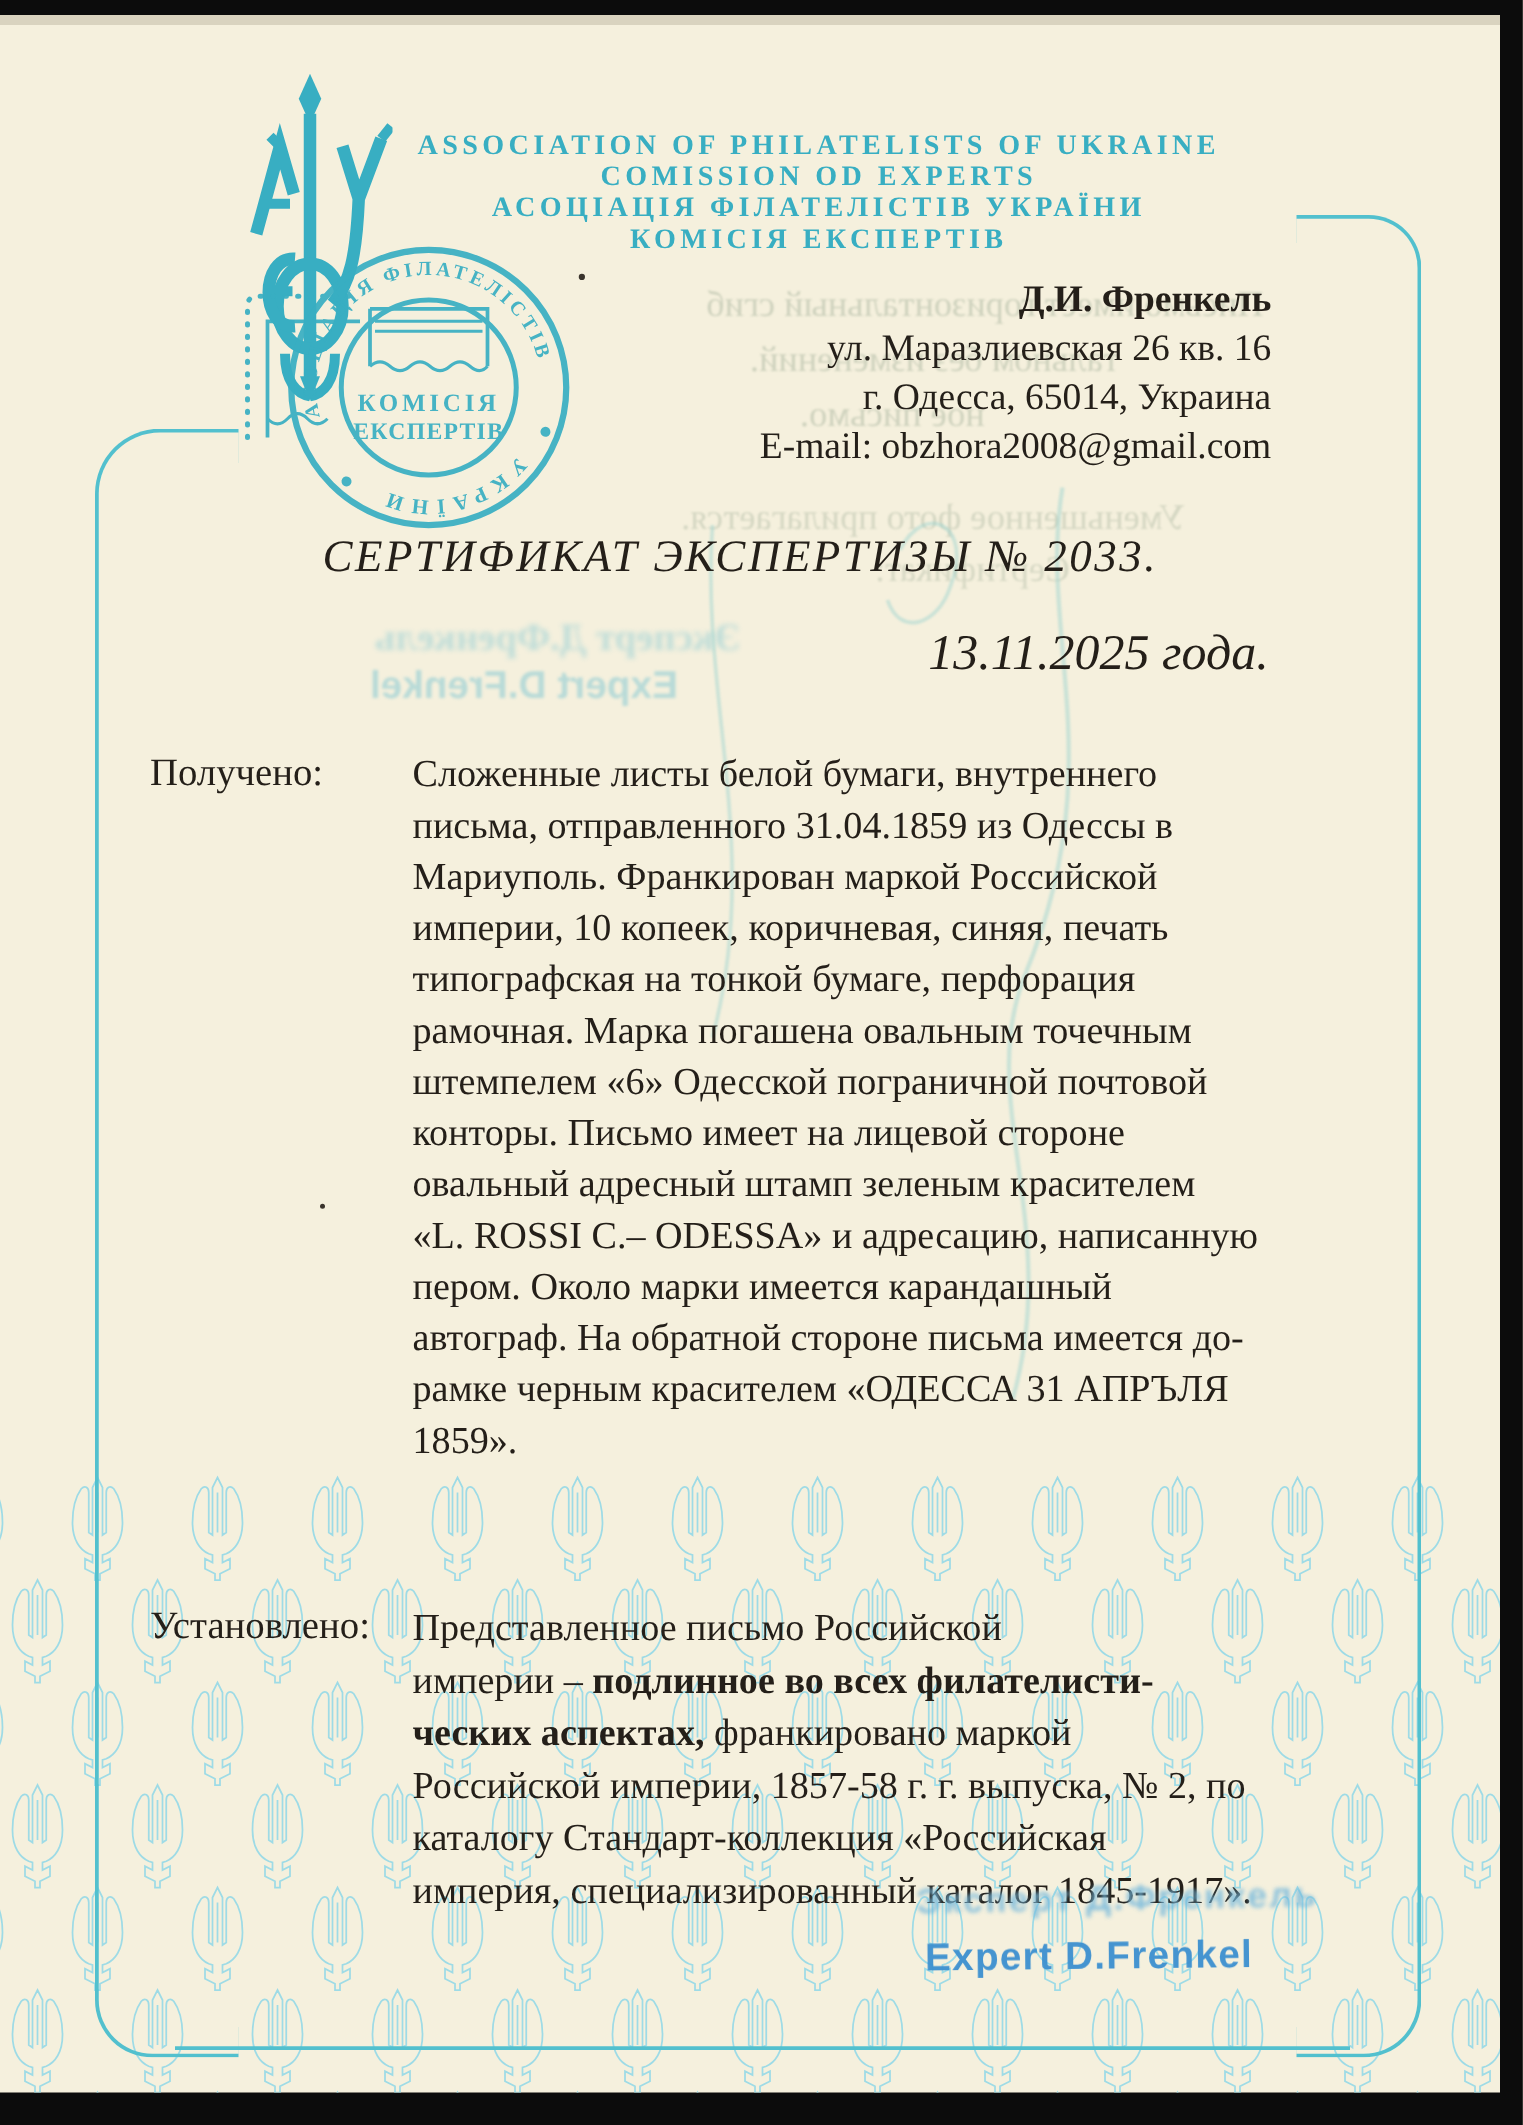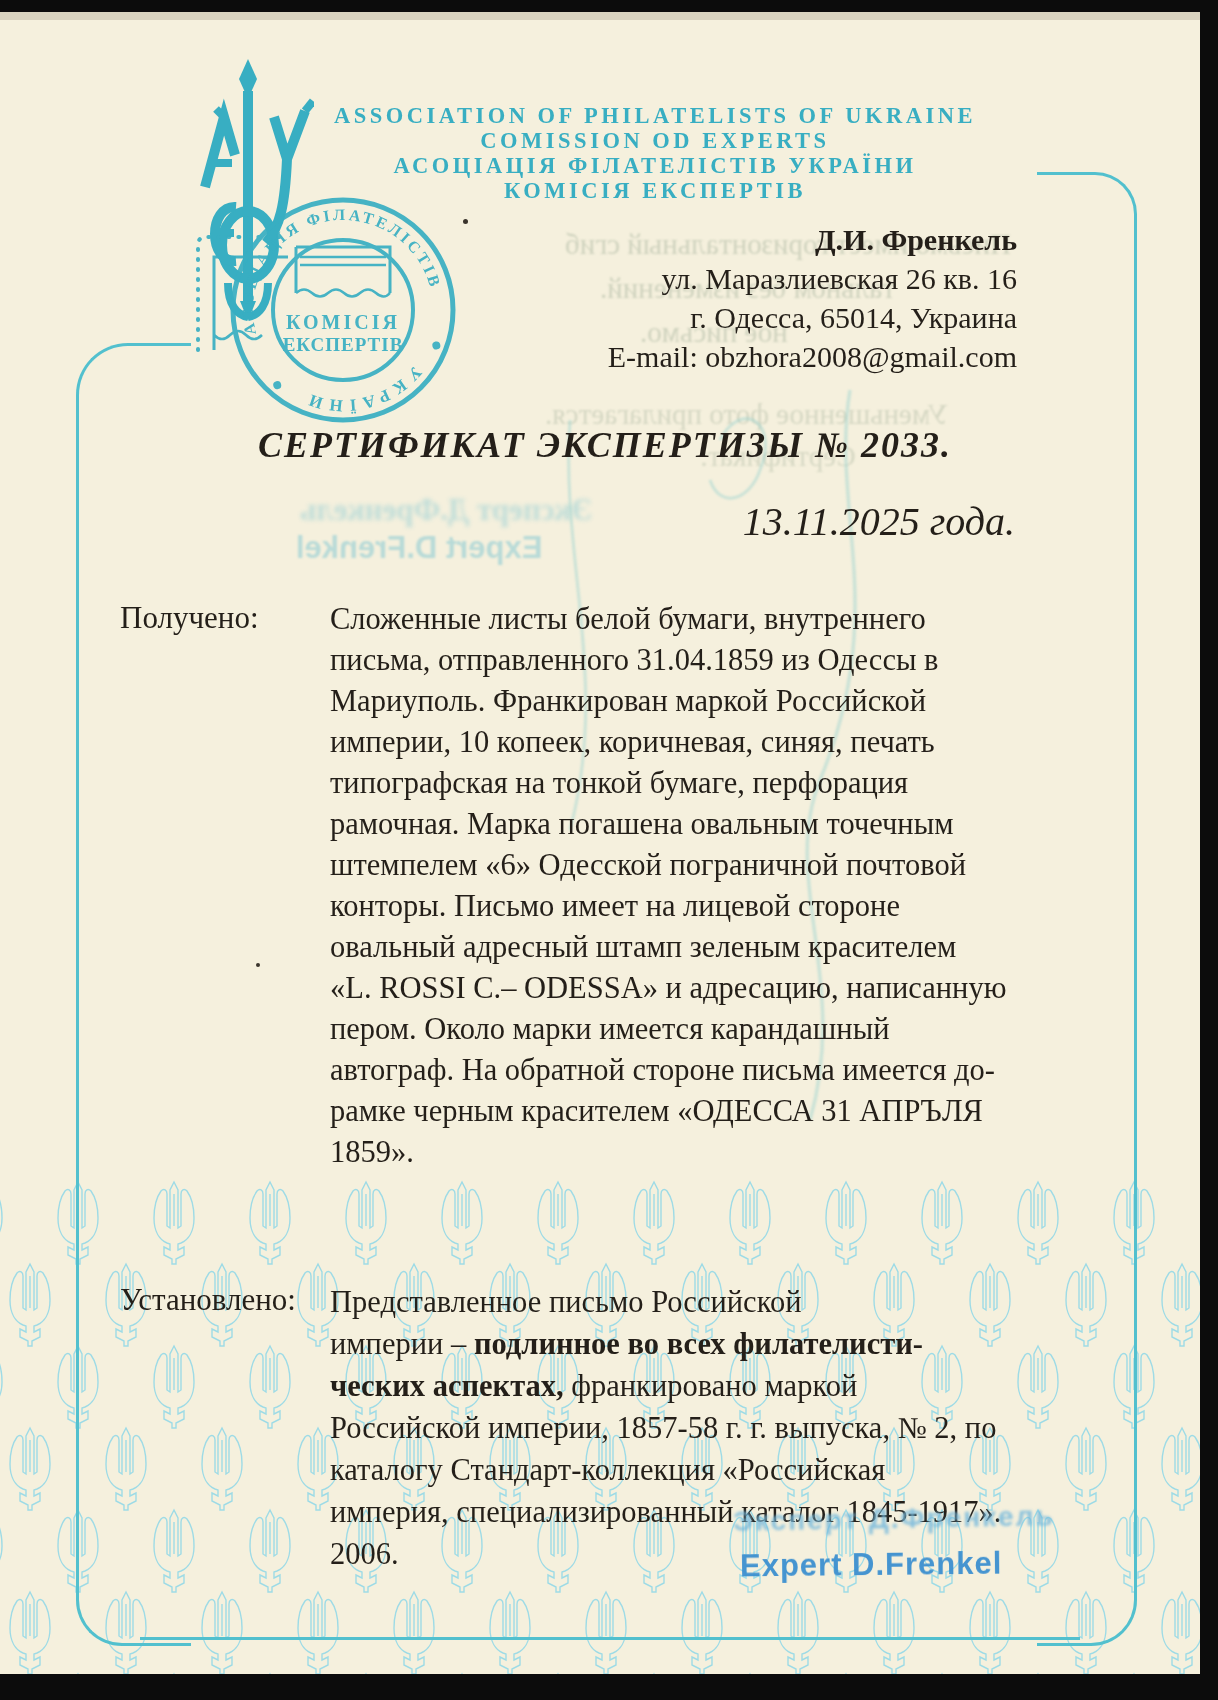--- a/index.html
+++ b/index.html
@@ -28,21 +28,21 @@
 
   
   .org-header{left:300px;top:103px;width:710px;text-align:center;z-index:3;
     color:var(--accent-teal);font-weight:bold;font-size:22.5px;line-height:25px;letter-spacing:3.5px;}
   .org-header .hl{white-space:nowrap;}
 
   
   .addr{left:480px;top:220px;width:537px;text-align:right;font-size:30px;line-height:39px;z-index:3;}
   .addr .name{font-weight:bold;}
 
-  .title{left:258px;top:424px;width:770px;font-weight:bold;font-style:italic;
+  .title{left:258px;top:424px;width:770px;font-weight:normal;font-style:italic;
     font-size:36px;letter-spacing:2px;white-space:nowrap;z-index:3;}
   .datemark{left:640px;top:498px;width:375px;text-align:right;font-style:italic;font-size:40px;z-index:3;}
 
   .label{font-size:31px;z-index:3;}
   .lbl-received{left:120px;top:600px;}
   .lbl-established{left:120px;top:1282px;}
   .para{left:330px;width:708px;font-size:30.5px;z-index:3;}
   .para .tline{white-space:nowrap;}
   .para-received{top:599px;}
   .para-received .tline{line-height:41px;height:41px;}
@@ -297,21 +297,20 @@
     </div>
 
   <div class="abs label lbl-established">Установлено:</div>
   <div class="abs para para-established">
       <div class="tline"><span>Представленное письмо Российской</span></div>
       <div class="tline"><span>империи – </span><span class="b">подлинное во всех филателисти-</span></div>
       <div class="tline"><span class="b">ческих аспектах,</span><span> франкировано маркой</span></div>
       <div class="tline"><span>Российской империи, 1857-58 г. г. выпуска, № 2, по</span></div>
       <div class="tline"><span>каталогу Стандарт-коллекция «Российская</span></div>
       <div class="tline"><span>империя, специализированный каталог 1845-1917».</span></div>
-      <div class="tline"><span>2006.</span></div>
     </div>
 
   <div class="abs stamp-cyr">Эксперт Д.Френкель</div>
   <div class="abs stamp-lat">Expert D.Frenkel</div>
 
   <div class="abs speck speck1"></div>
   <div class="abs speck speck2"></div>
 
 </div>
 

